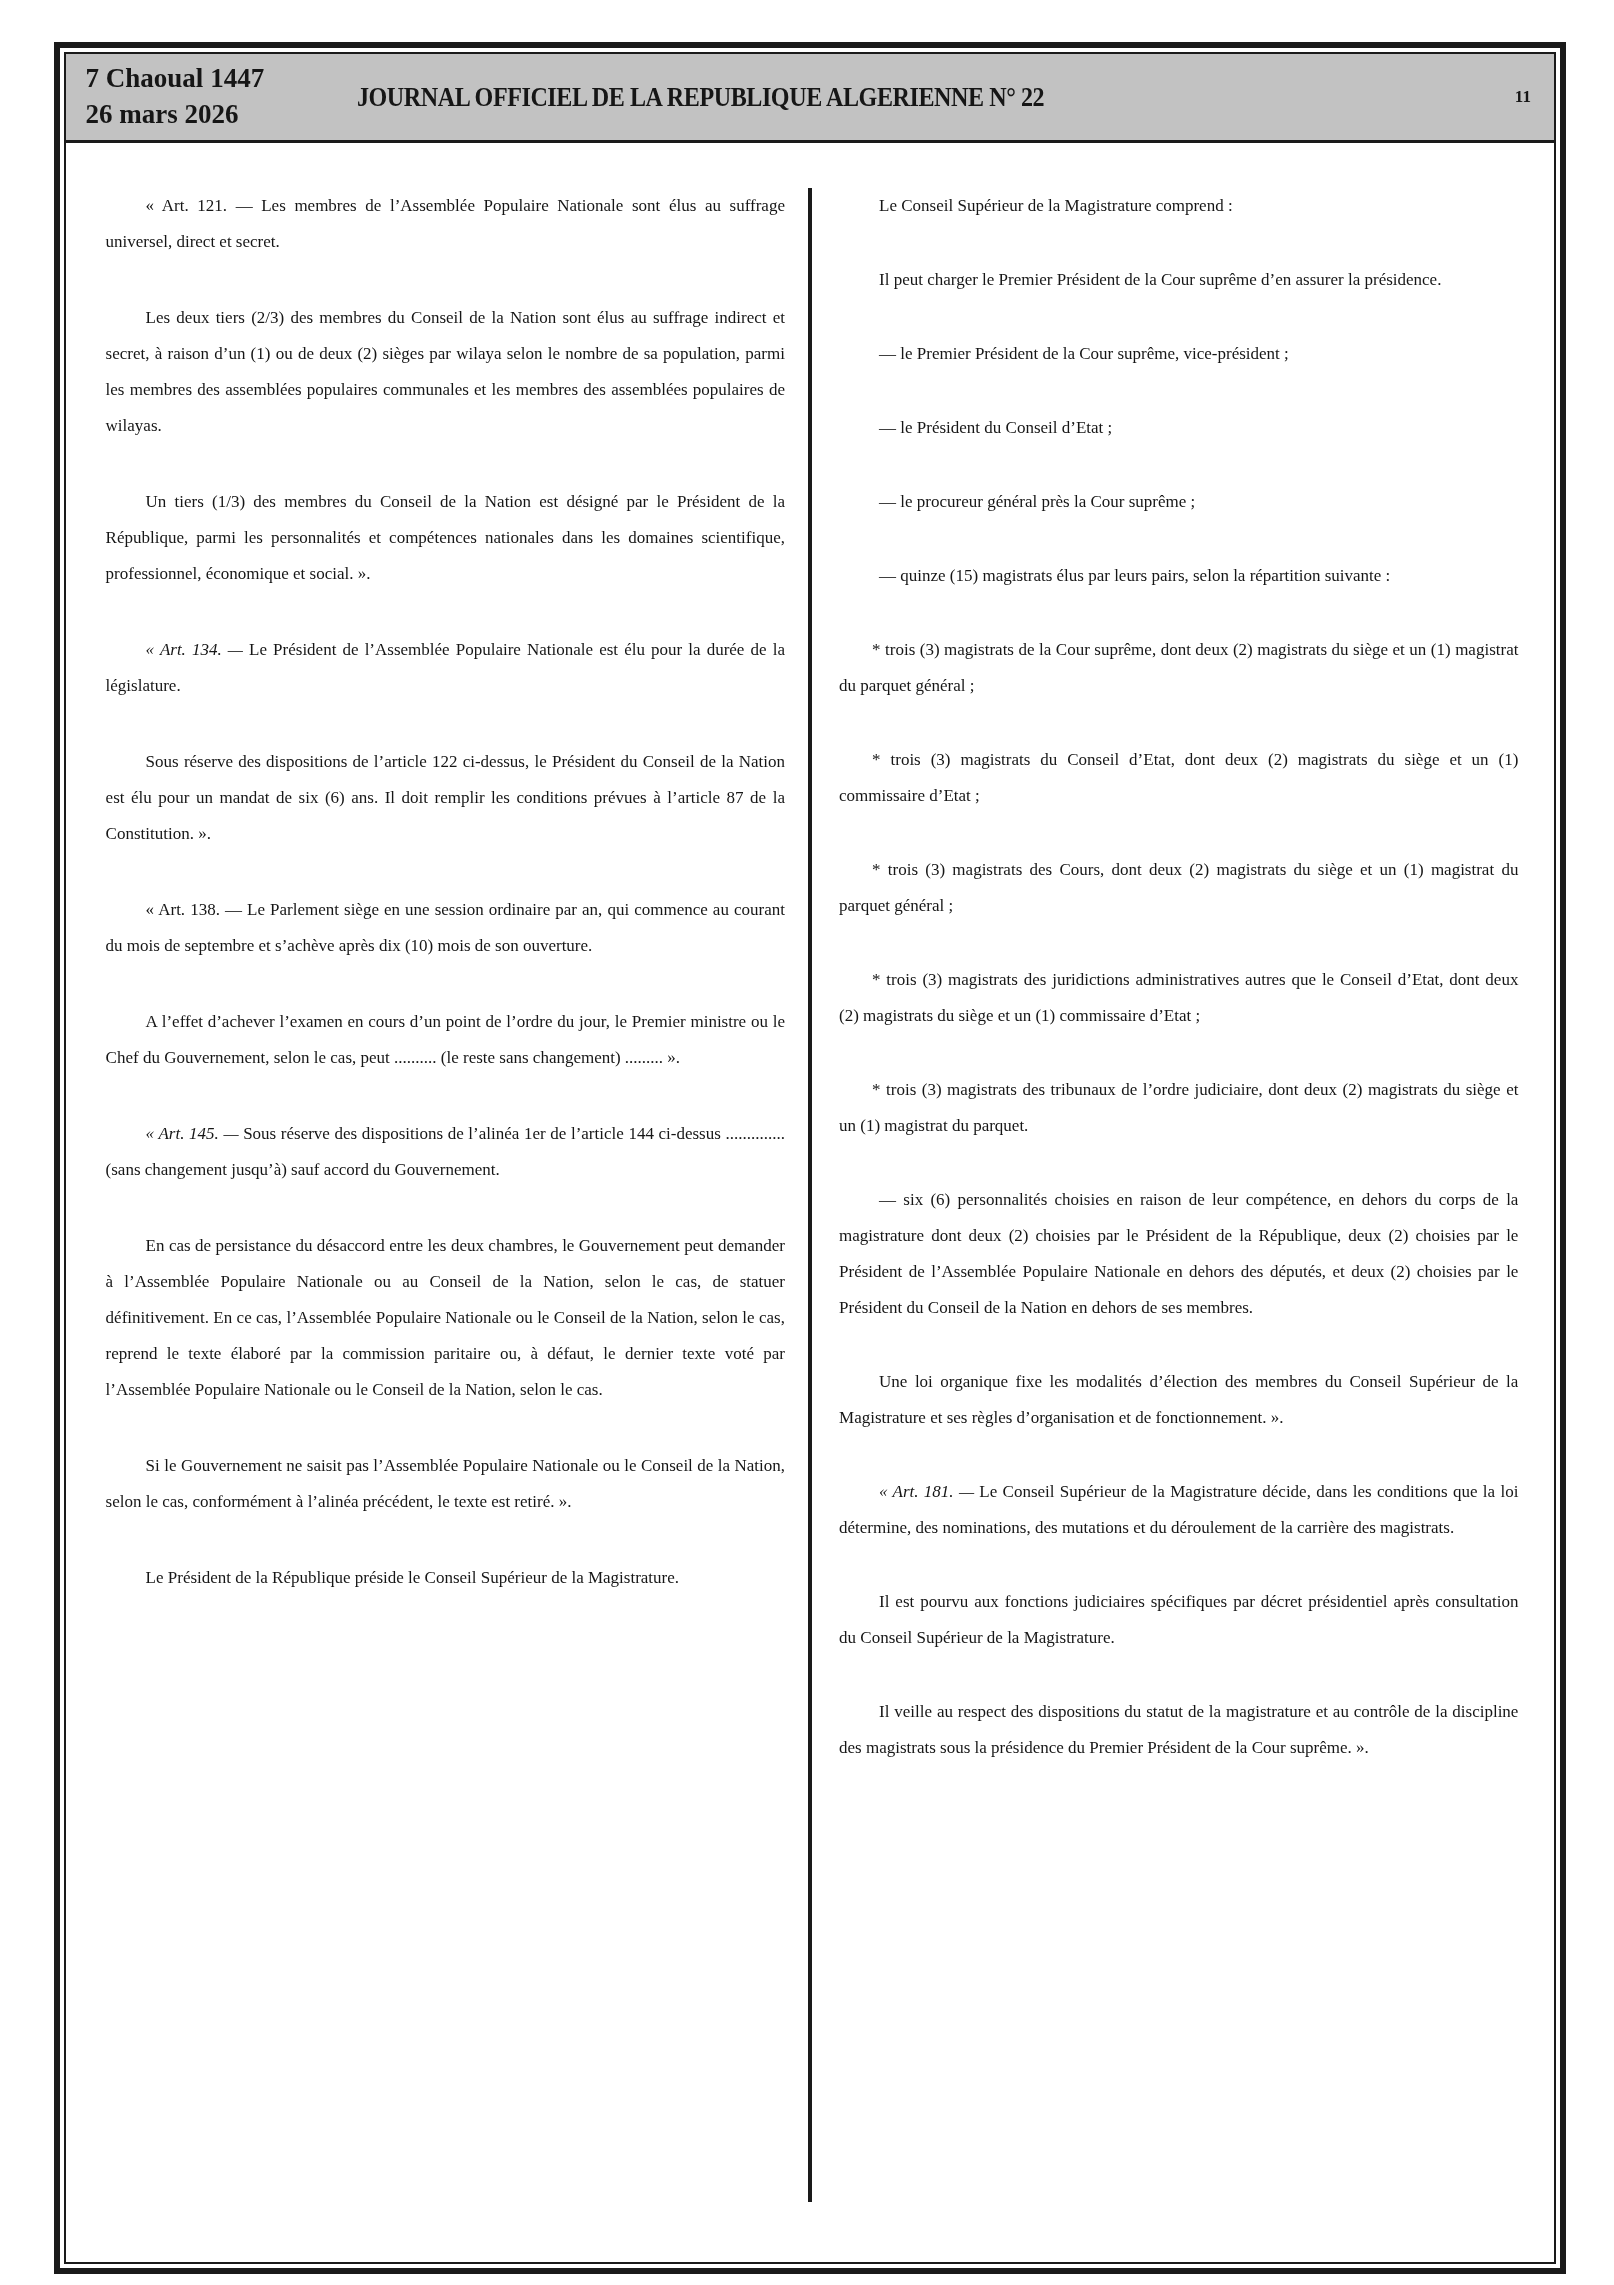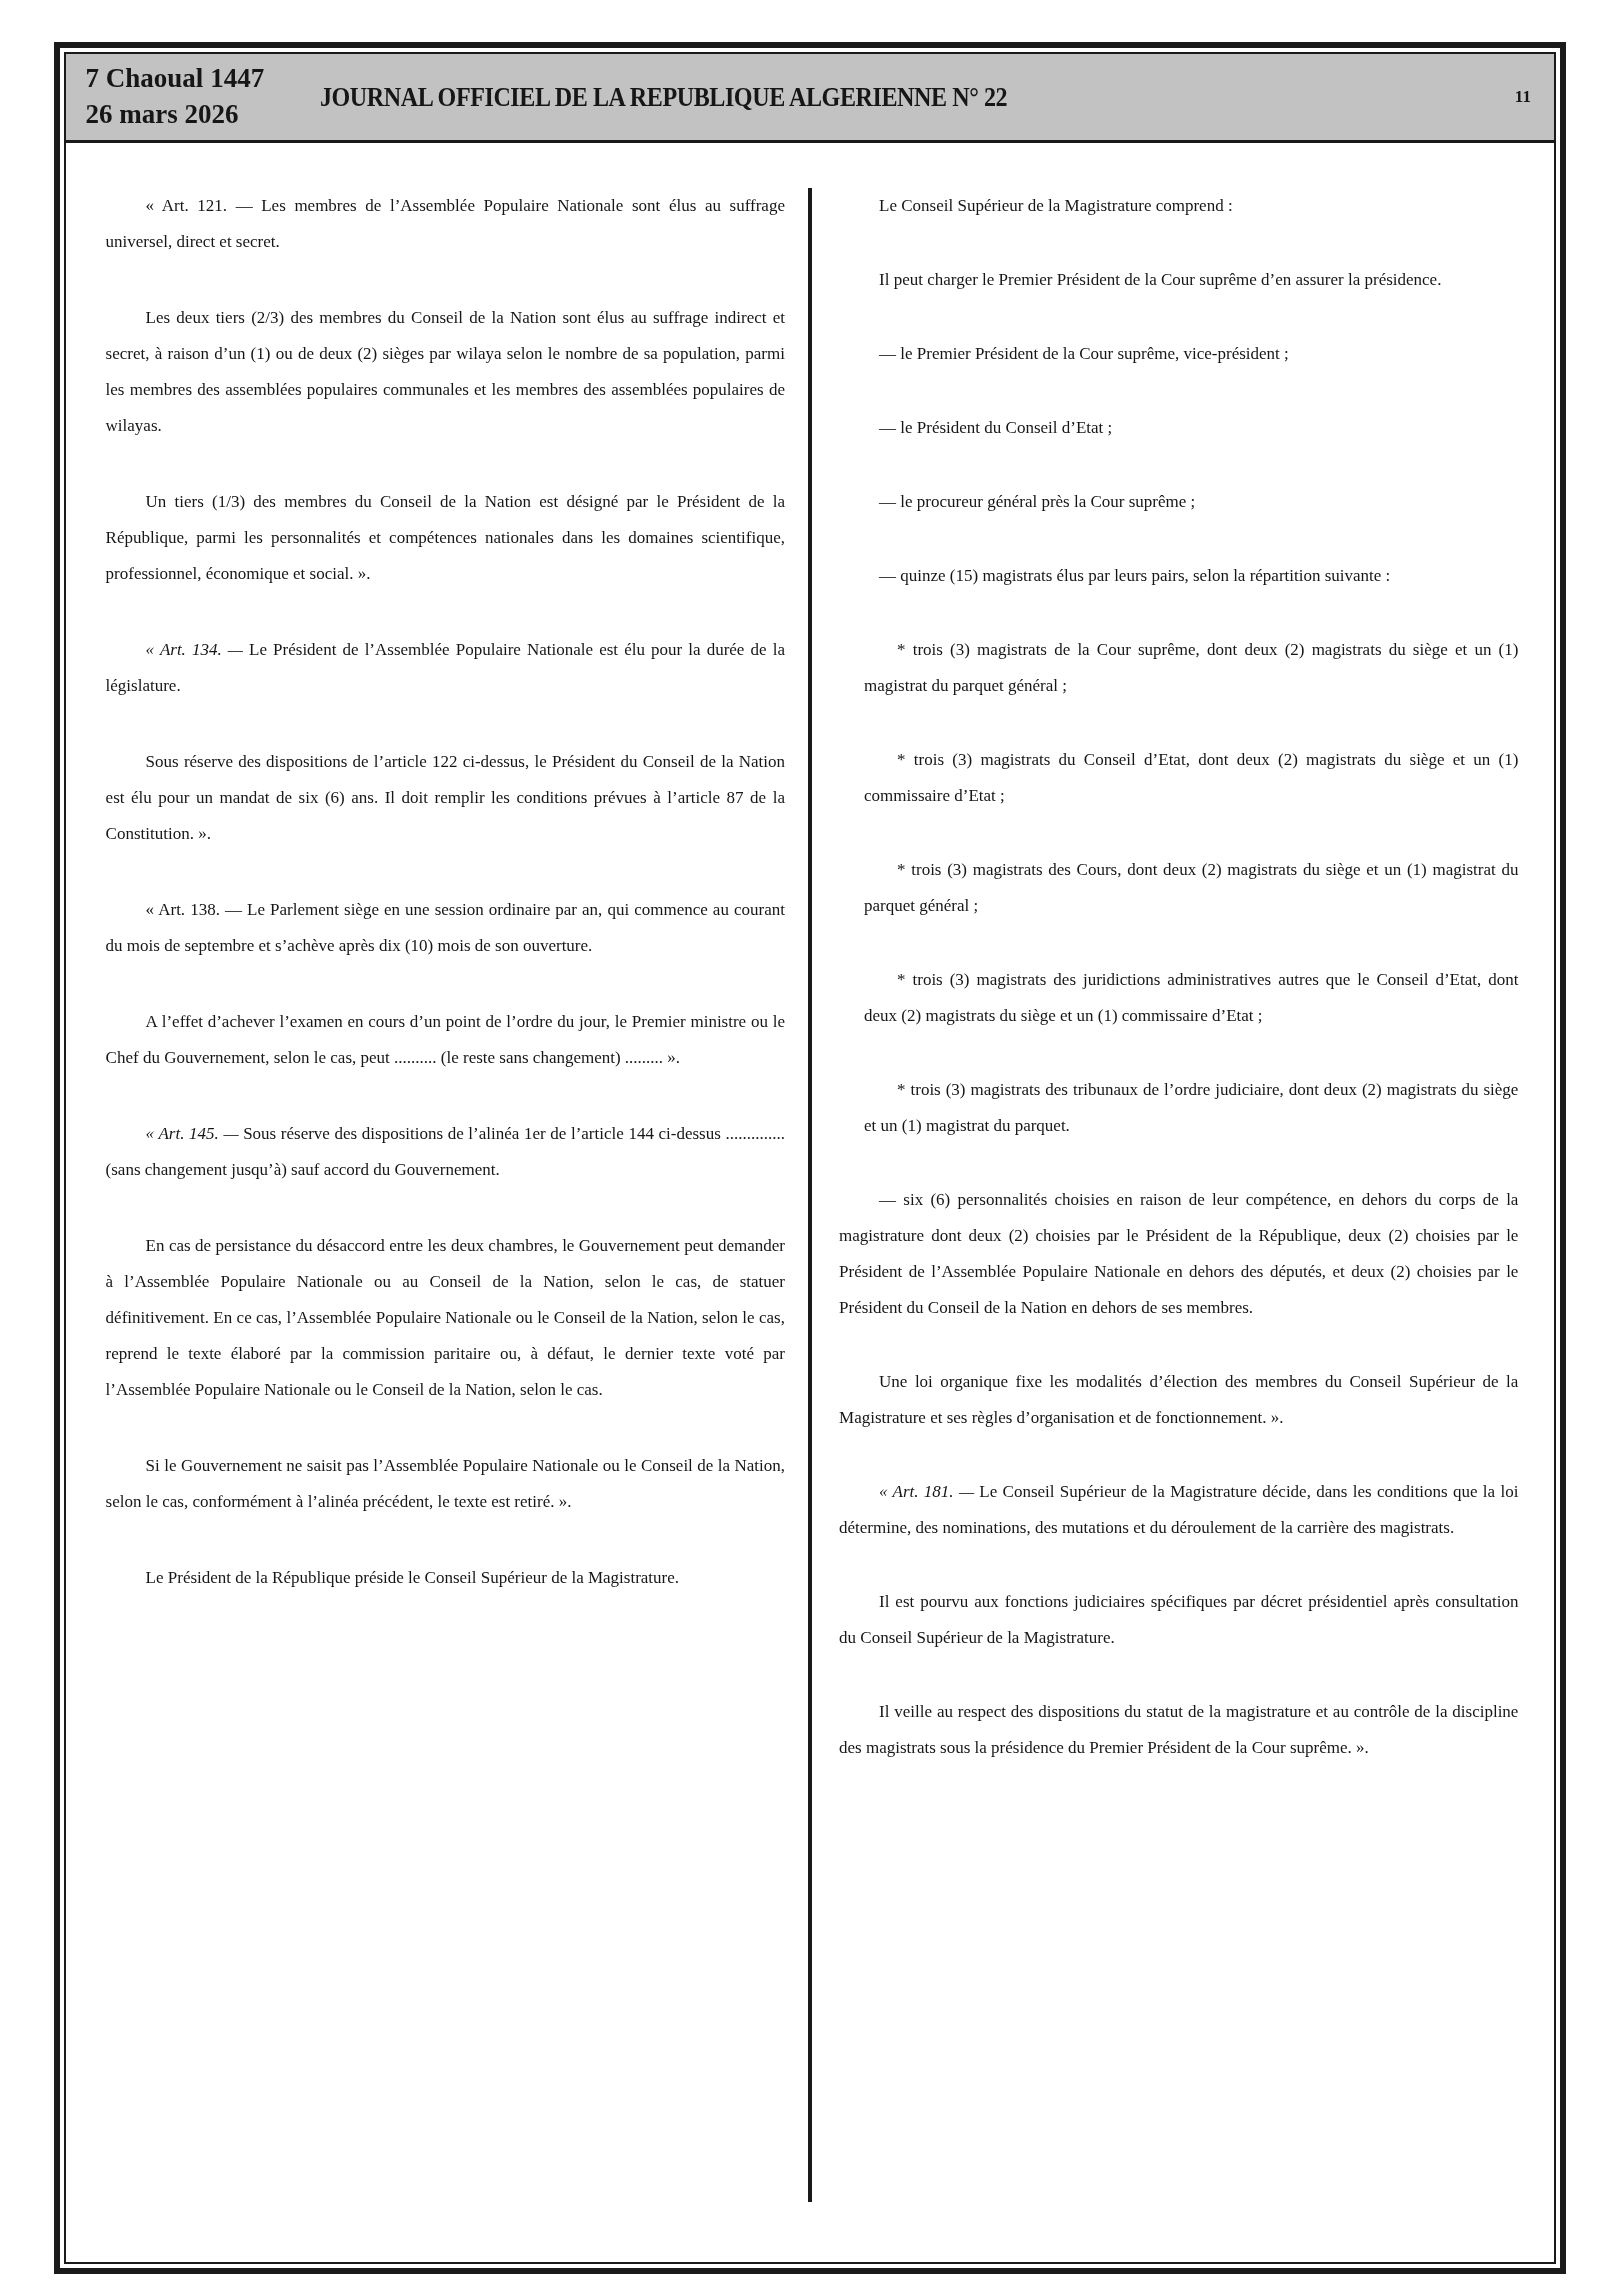--- a/index.html
+++ b/index.html
@@ -29,20 +29,21 @@
   }
   .header-band {
     background: #c2c2c2;
     border-bottom: 3.6px solid #1a1a1a;
     display: flex;
     align-items: center;
     box-sizing: border-box;
     height: 89px;
     padding: 5.4px 23.5px 5.4px 20px;
     flex: 0 0 auto;
+    gap: 37px;
   }
   .dates {
     font-weight: bold;
     font-size: 27px;
     line-height: 1.32;
     white-space: nowrap;
   }
   .title-wrap {
     flex: 1;
     text-align: left;
@@ -80,21 +81,20 @@
   }
   p.para {
     margin: 0 0 40px 0;
     font-size: 17px;
     line-height: 36px;
     text-align: justify;
     text-indent: 40px;
   }
   .col.right p.para { margin-bottom: 38px; }
   p.para.star {
-    margin-left: 25px;
     text-indent: 33px;
   }
   .art-label.italic { font-style: italic; }
 </style>
 </head>
 <body>
 
 <div class="frame">
   <div class="frame-inner">
 

